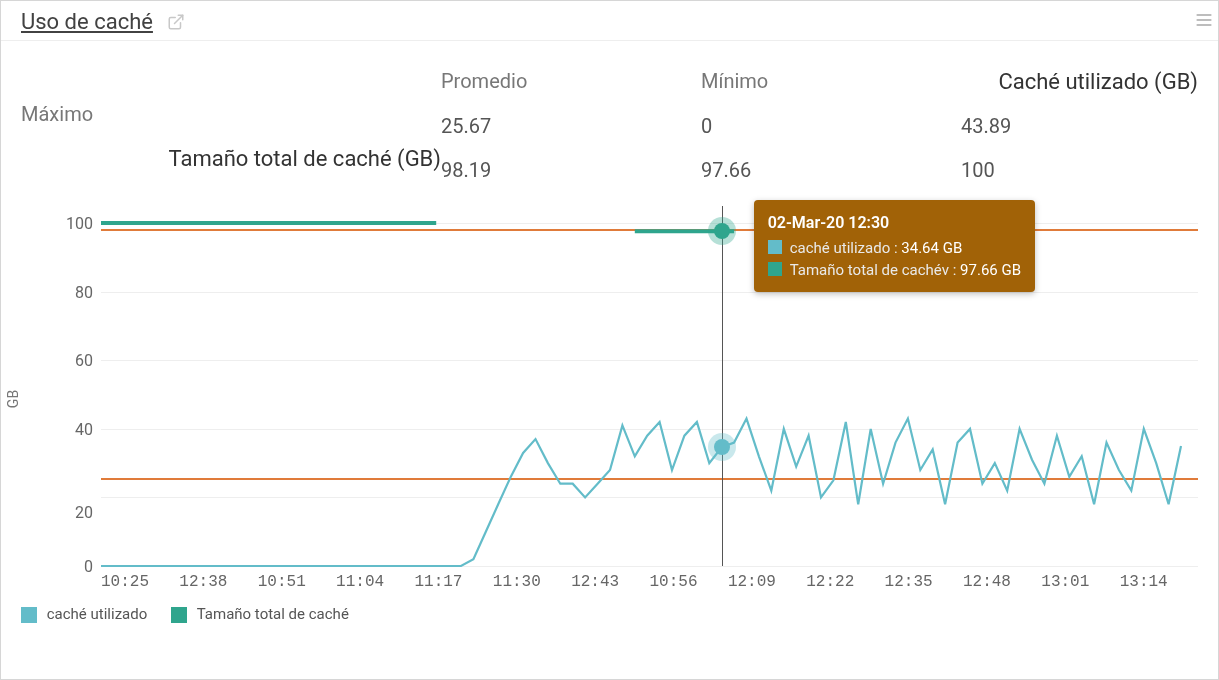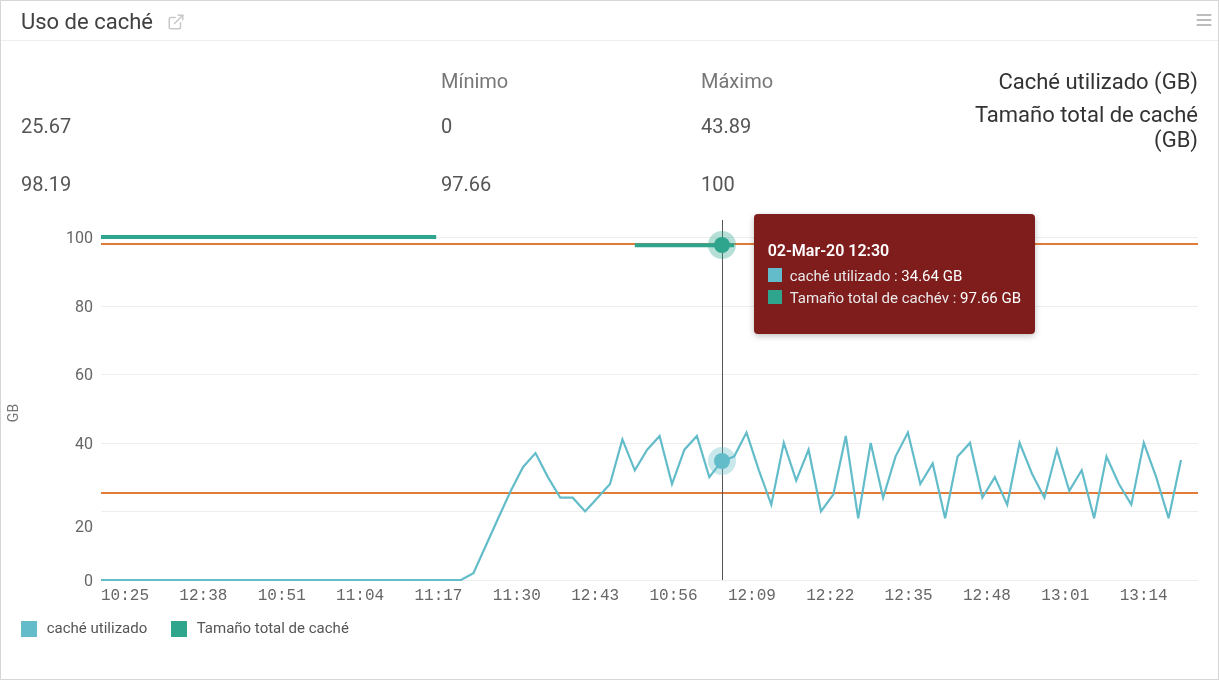--- a/index.html
+++ b/index.html
@@ -1,17 +1,17 @@
 <!DOCTYPE html>
 <html><head>
 <meta charset="utf-8">
 <style>
   html,body{margin:0;padding:0;font-family:-apple-system,BlinkMacSystemFont,"Segoe UI",Roboto,Helvetica,Arial,sans-serif;background:#fff;color:#424242;}
   .panel{box-sizing:border-box;width:1219px;height:680px;border:1px solid #d6d6d6;position:relative;padding:0;}
-  .header{display:flex;align-items:center;justify-content:space-between;padding:8px 4px 6px 20px;border-bottom:1px solid #eee;}
+  .header{display:flex;align-items:center;justify-content:space-between;padding:8px 4px 6px 20px;border-bottom:1px solid #eee;text-decoration:underline;}
   .header-left{display:flex;align-items:center;gap:14px;}
   .title{font-size:22px;font-weight:400;color:#424242;}
   .ext-icon svg{display:block;}
   .menu-icon{color:#bdbdbd;cursor:pointer;}
   .stats{display:grid;grid-template-columns:420px 260px 260px auto;padding:24px 20px 10px 20px;font-size:20px;color:#555;}
   .stats .hdr{color:#777;font-weight:400;}
   .stats .rowlabel{text-align:right;padding-right:24px;color:#333;font-size:22px;}
   .stats .val{color:#555;margin-top:12px;}
   .stats .cell{padding:4px 0;}
   .chart-wrap{position:relative;margin:10px 20px 0 20px;}
@@ -20,21 +20,21 @@
   .grid-line{position:absolute;left:0;right:0;border-top:1px solid #eee;}
   .ytick{position:absolute;left:-44px;transform:translateY(-50%);font-size:16px;color:#666;text-align:right;width:36px;}
   .ref-line{position:absolute;left:0;right:0;border-top:2px solid #e07b3a;}
   .xticks{display:flex;margin-left:80px;margin-top:6px;font-size:16px;color:#666;font-family:Liberation Mono, monospace;}
   .xtick{flex:1;white-space:nowrap;}
   .legend{display:flex;gap:24px;align-items:center;padding:14px 20px;font-size:15px;color:#555;}
   .swatch{width:16px;height:16px;display:inline-block;vertical-align:middle;margin-right:6px;}
   .vline{position:absolute;top:0;bottom:0;border-left:1px solid #555;}
   .pt{position:absolute;width:16px;height:16px;border-radius:50%;transform:translate(-50%,-50%);}
   .pt.outer{width:28px;height:28px;opacity:.35;}
-  .tooltip{position:absolute;background:#7f1d1d;color:#fff;border-radius:4px;padding:26px 14px;font-size:15px;line-height:1.35;min-width:230px;box-shadow:0 2px 6px rgba(0,0,0,.25);}
+  .tooltip{position:absolute;background:#a16207;color:#fff;border-radius:4px;padding:12px 14px;font-size:15px;line-height:1.35;min-width:230px;box-shadow:0 2px 6px rgba(0,0,0,.25);}
   .tooltip .tt-date{font-weight:600;color:#fff;margin-bottom:4px;font-size:16px;}
   .tooltip .tt-row{display:flex;align-items:flex-start;gap:8px;margin-top:2px;color:#e9e9e9;}
   .tooltip .tt-sw{width:14px;height:14px;flex:0 0 14px;margin-top:2px;}
   svg.series{position:absolute;left:0;top:0;overflow:visible;}
 </style>
 </head>
 <body>
 <div class="panel">
 
   <div class="header">
@@ -52,24 +52,25 @@
       <svg width="20" height="20" viewBox="0 0 24 24" fill="none" stroke="#bdbdbd" stroke-width="2.2" stroke-linecap="round">
           <line x1="4" y1="6" x2="20" y2="6"></line>
           <line x1="4" y1="12" x2="20" y2="12"></line>
           <line x1="4" y1="18" x2="20" y2="18"></line>
         </svg>
     </span>
   </div>
 
   <div class="stats">
     <div class="cell"></div>
+    <div class="cell hdr">Promedio</div>
     <div class="cell hdr">Mínimo</div>
+    <div class="cell rowlabel">Caché utilizado (GB)</div>
+
     <div class="cell hdr">Máximo</div>
-
-    <div class="cell rowlabel">Caché utilizado (GB)</div>
     <div class="cell val">25.67</div>
     <div class="cell val">0</div>
     <div class="cell val">43.89</div>
 
     <div class="cell rowlabel">Tamaño total de caché (GB)</div>
     <div class="cell val">98.19</div>
     <div class="cell val">97.66</div>
     <div class="cell val">100</div>
   </div>
 

